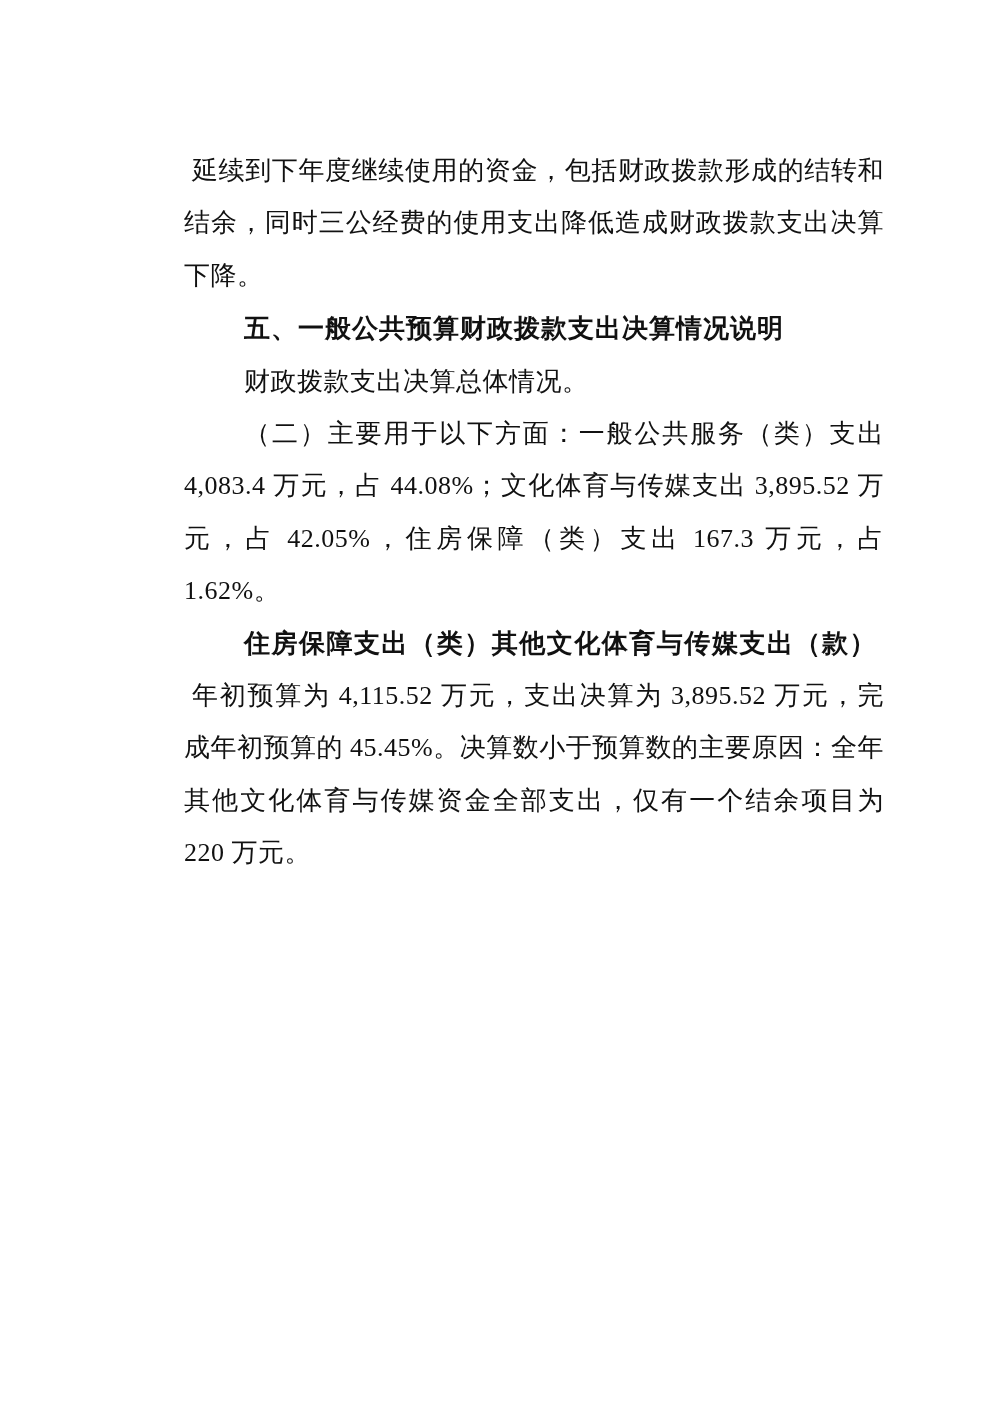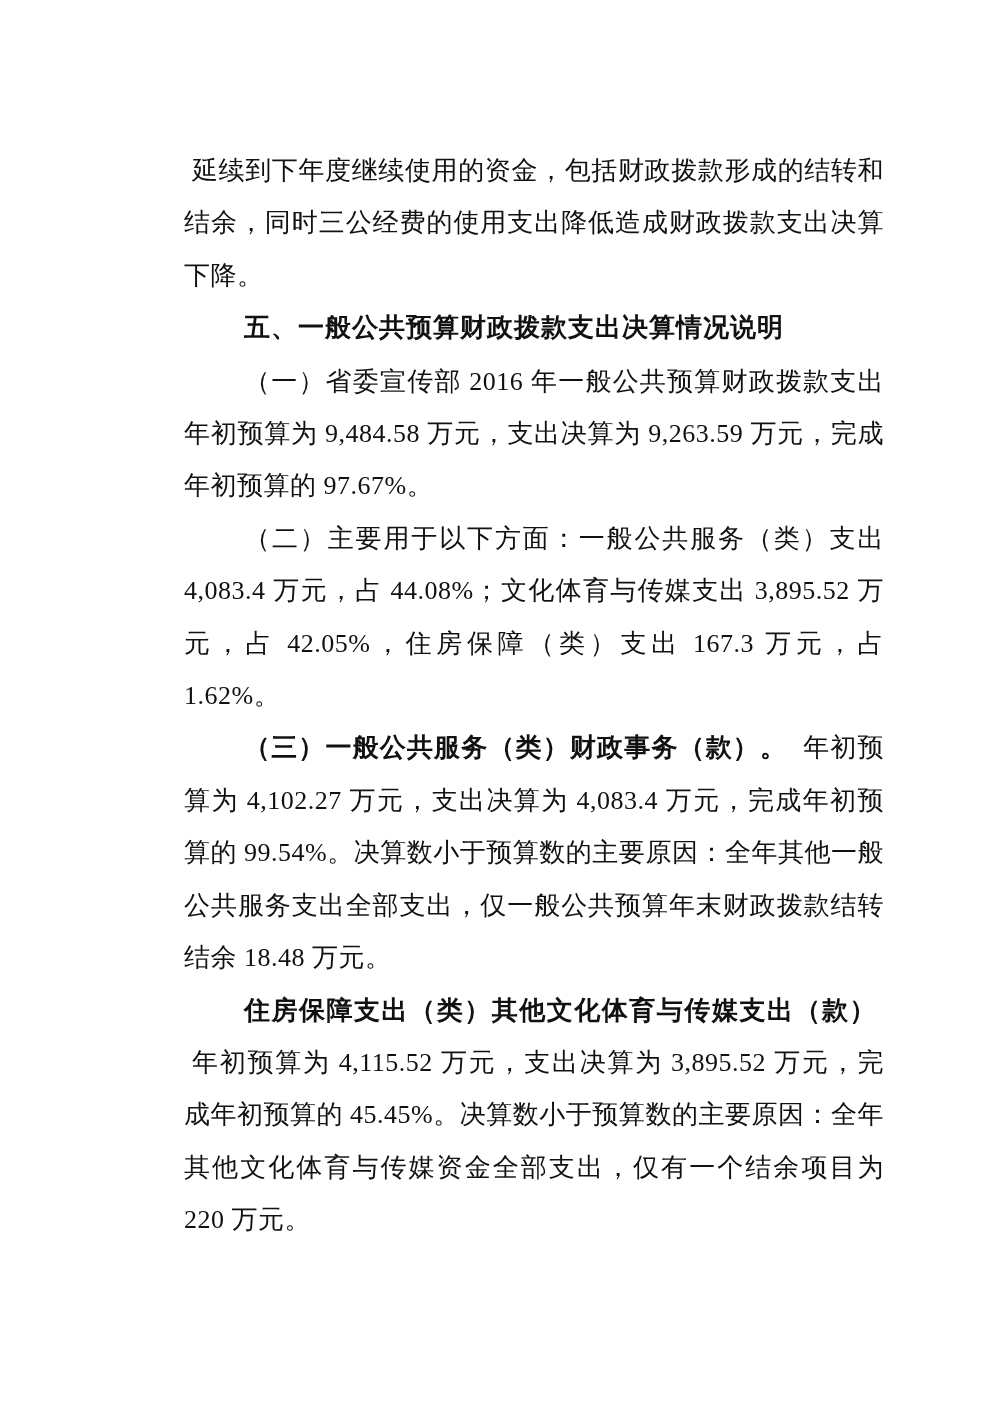--- a/index.html
+++ b/index.html
@@ -22,38 +22,37 @@
     line-height: 52.4px;
     text-align: justify;
     text-justify: inter-ideograph;
     letter-spacing: 0.5px;
     color: #111111;
   }
   .para { text-indent: 2em; margin: 0; }
   .para.no-indent { text-indent: 0; }
   .run-bold { font-weight: bold; }
   .section-heading .run-bold {
-    font-family: Liberation Mono, monospace;
+    font-family: Liberation Sans, sans-serif;
     letter-spacing: 1px;
   }
 </style>
 </head>
 <body>
 
 <div class="page">
   <div class="doc">
 
     <p class="para no-indent"><span class="run">延续到下年度继续使用的资金，包括财政拨款形成的结转和结余，同时三公经费的使用支出降低造成财政拨款支出决算下降。</span></p>
 
     <p class="para section-heading"><span class="run run-bold">五、一般公共预算财政拨款支出决算情况说明</span></p>
 
+    <p class="para"><span class="run">财政拨款支出决算总体情况。</span></p>
 
-    <p class="para"><span class="run">（一）省委宣传部 2016 年一般公共预算财政拨款支出年初预算为 9,484.58 万元，支出决算为 9,263.59 万元，完成年初预算的 97.67%。</span></p>
 
     <p class="para"><span class="run">（二）主要用于以下方面：一般公共服务（类）支出 4,083.4 万元，占 44.08%；文化体育与传媒支出 3,895.52 万元，占 42.05%，住房保障（类）支出 167.3 万元，占 1.62%。</span></p>
 
-    <p class="para"><span class="run run-bold">（三）一般公共服务（类）财政事务（款）。</span><span class="run">年初预算为 4,102.27 万元，支出决算为 4,083.4 万元，完成年初预算的 99.54%。决算数小于预算数的主要原因：全年其他一般公共服务支出全部支出，仅一般公共预算年末财政拨款结转结余 18.48 万元。</span></p>
 
     <p class="para"><span class="run run-bold">住房保障支出（类）其他文化体育与传媒支出（款）</span><span class="run">年初预算为 4,115.52 万元，支出决算为 3,895.52 万元，完成年初预算的 45.45%。决算数小于预算数的主要原因：全年其他文化体育与传媒资金全部支出，仅有一个结余项目为 220 万元。</span></p>
 
 
   </div>
 </div>
 
 </body></html>

